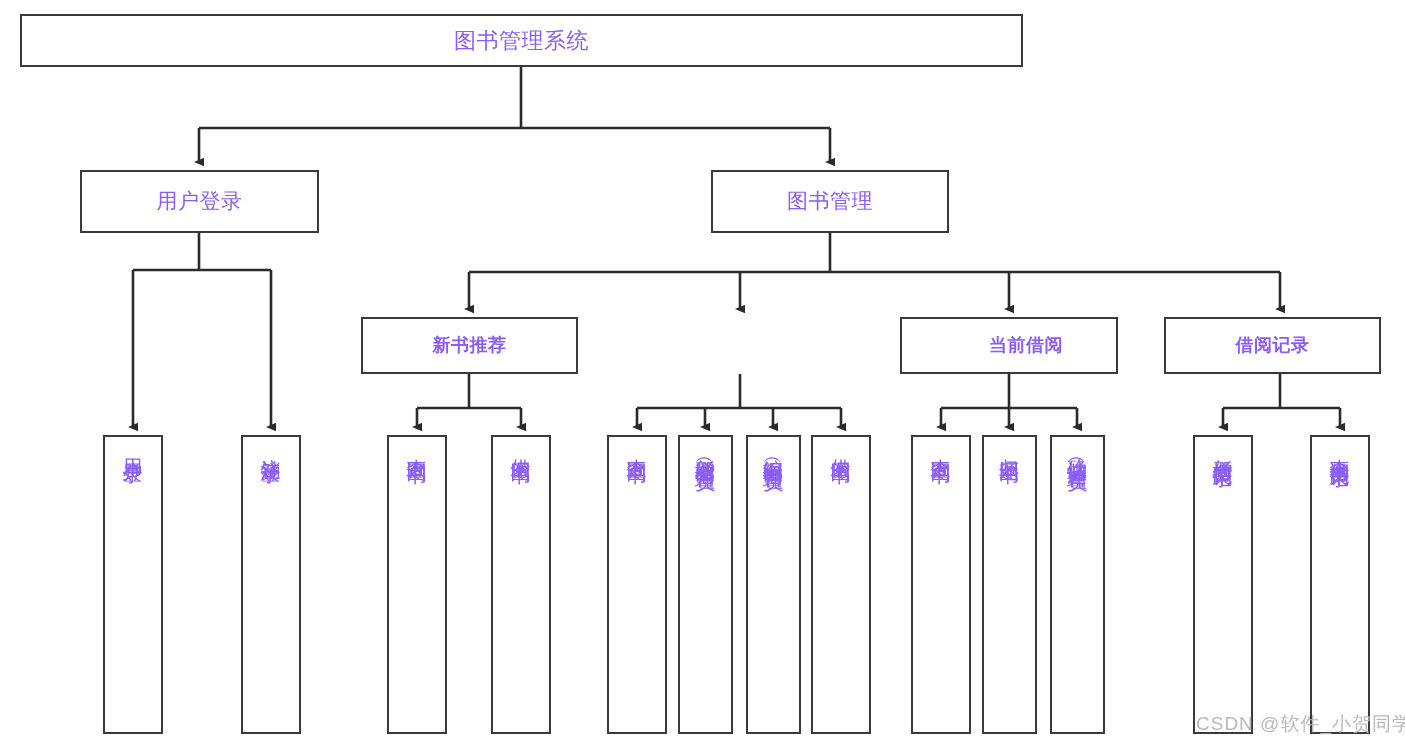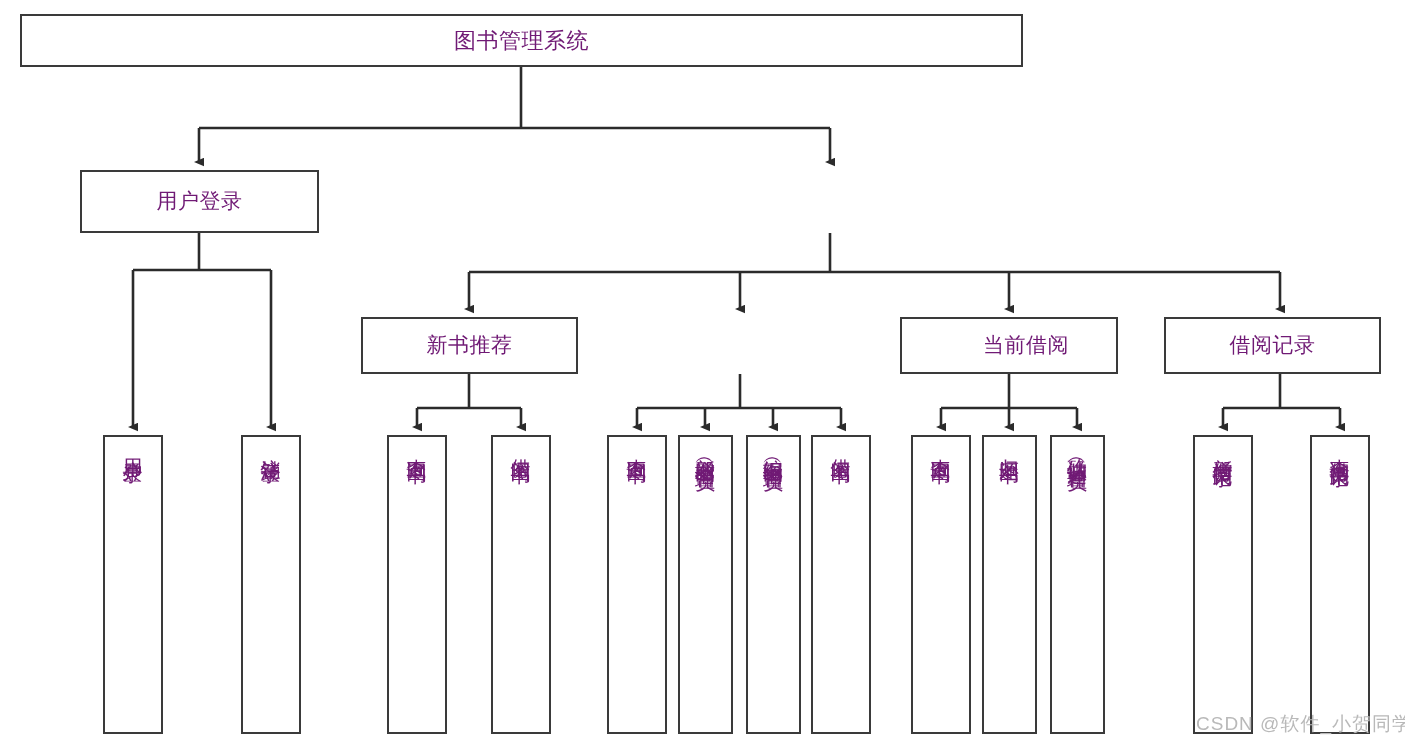--- a/index.html
+++ b/index.html
@@ -28,21 +28,21 @@
     position: absolute;
     box-sizing: border-box;
     background: #ffffff;
     border: 2px solid #3a3a3a;
     display: flex;
     align-items: center;
     justify-content: center;
     z-index: 3;
   }
   .node-label {
-    color: #701a75;
+    color: #8b5cf6;
     font-size: 21px;
     line-height: 1.18;
     letter-spacing: 0.5px;
     white-space: nowrap;
     text-align: center;
     user-select: none;
   }
   
   .node.leaf {
     align-items: flex-start;
@@ -52,21 +52,21 @@
   .node.leaf .node-label {
     writing-mode: vertical-rl;
     text-orientation: upright;
     white-space: nowrap;
     font-size: 20px;
     letter-spacing: 2px;
     line-height: 1;
   }
   .node.level1 .node-label { font-size: 22px; }
   .node.level2 .node-label { font-size: 21px; }
-  .node.level3 .node-label { font-size: 21px; }
+  .node.level3 .node-label { font-size: 18px; font-weight: bold; }
 
   #watermark {
     position: absolute;
     z-index: 6;
     color: #b9b9b9;
     font-size: 19px;
     letter-spacing: 1px;
     white-space: nowrap;
     user-select: none;
   }
@@ -126,20 +126,23 @@
     </g>
   </svg>
 
   <div class="node level1" style="left:20px; top:14px; width:1003px; height:53px;">
     <span class="node-label">图书管理系统</span>
   </div>
 
   <div class="node level2" style="left:80px; top:170px; width:239px; height:63px;">
     <span class="node-label">用户登录</span>
   </div>
+  <div class="node level2" style="left:711px; top:170px; width:238px; height:63px;">
+    <span class="node-label">图书管理</span>
+  </div>
 
   <div class="node level3" style="left:361px; top:317px; width:217px; height:57px;">
     <span class="node-label">新书推荐</span>
   </div>
   <div class="node level3" style="left:900px; top:317px; width:218px; height:57px;padding-left:34px;">
     <span class="node-label">当前借阅</span>
   </div>
   <div class="node level3" style="left:1164px; top:317px; width:217px; height:57px;">
     <span class="node-label">借阅记录</span>
   </div>

